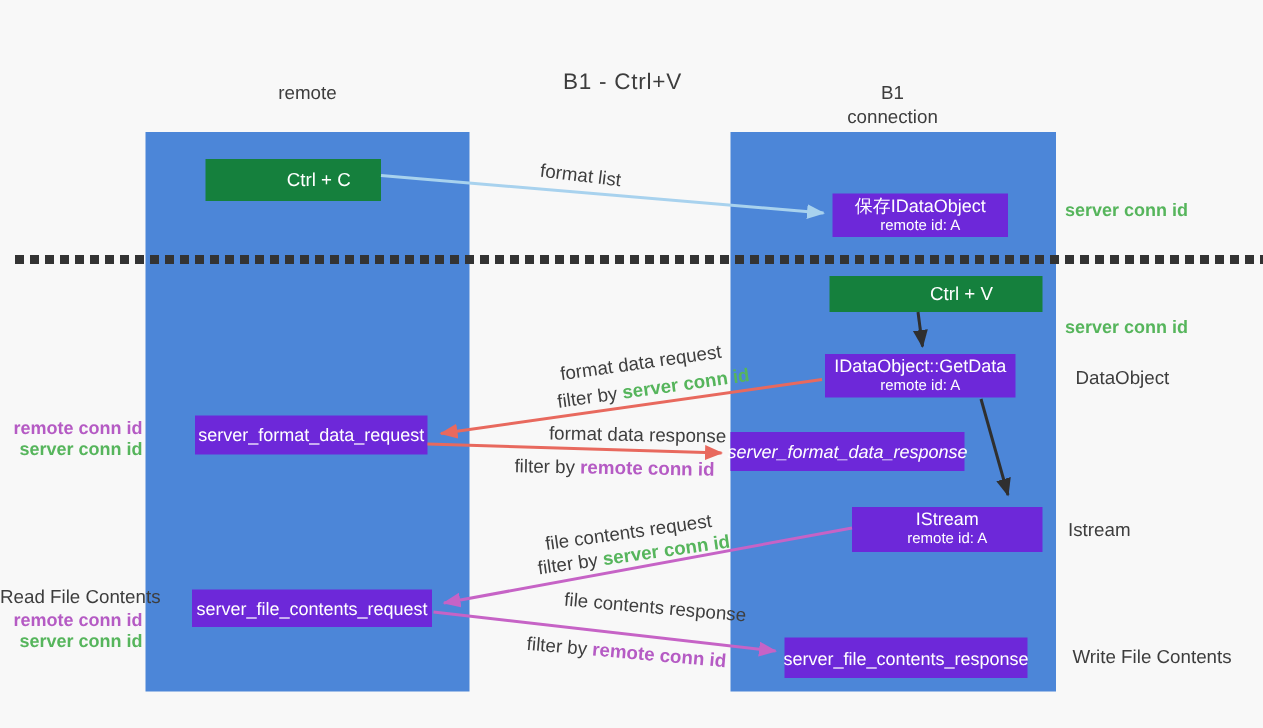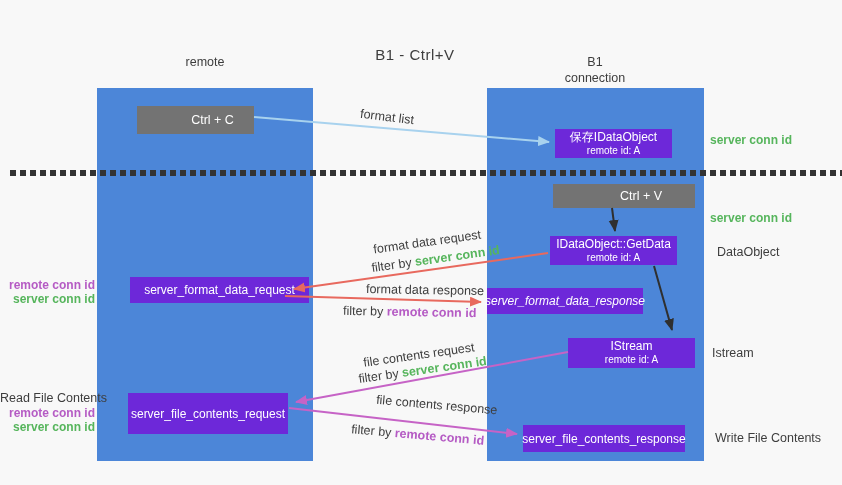--- a/index.html
+++ b/index.html
@@ -10,21 +10,21 @@
   .title-line { position:absolute; left:300px; width:230px; text-align:center;
                 font-size:15px; color:#3d3d3d; letter-spacing:0.5px; }
 
   .lane { position:absolute; top:88px; width:216px; height:373px; background:#4c86d8; }
   .lane-header { position:absolute; top:55px; width:216px; text-align:center;
                  font-size:12.5px; line-height:1.25; color:#3d3d3d; }
 
   .node { position:absolute; display:flex; flex-direction:column; align-items:center;
           justify-content:center; color:#ffffff; text-align:center; }
   .node.orange { background:#6d28d9; }
-  .node.green  { background:#737373;padding-left:34px; }
+  .node.green  { background:#15803d;padding-left:34px; }
   .node .l1 { font-size:12px; line-height:1.15; }
   .node .l2 { font-size:10px; line-height:1.15; }
   .node.single { font-size:12.5px; }
 
   .edge-label { position:absolute; white-space:nowrap; font-size:12.5px; color:#3e3e3e;
                 transform-origin:center; }
   .edge-label .key-green  { color:#56b55c; font-weight:bold; }
   .edge-label .key-purple { color:#b55bc4; font-weight:bold; }
 
   .side-label { position:absolute; white-space:nowrap; font-size:12.5px; color:#3d3d3d; }
@@ -53,23 +53,23 @@
     <div>connection</div>
   </div>
 
   <div class="lane" style="left:97px;"></div>
   <div class="lane" style="left:487px; width:217px;"></div>
 
   <div id="dotted-line"></div>
 
   <div class="node green single" style="left:137px; top:106px; width:117px; height:28px;">Ctrl + C</div>
 
-  <div class="node orange single" style="left:130px; top:277px; width:179px; height:26px; font-size:12px;">server_format_data_request</div>
+  <div class="node orange single" style="left:130px; top:277px; width:155px; height:26px; font-size:12px;">server_format_data_request</div>
 
-  <div class="node orange single" style="left:128px; top:393px; width:160px; height:41px; font-size:12px;">server_file_contents_request</div>
+  <div class="node orange single" style="left:128px; top:393px; width:160px; height:25px; font-size:12px;">server_file_contents_request</div>
 
   <div class="node orange" style="left:555px; top:129px; width:117px; height:29px;">
     <div class="l1">保存IDataObject</div>
     <div class="l2">remote id: A</div>
   </div>
 
   <div class="node green single" style="left:553px; top:184px; width:142px; height:24px;">Ctrl + V</div>
 
   <div class="node orange" style="left:550px; top:236px; width:127px; height:29px;">
     <div class="l1">IDataObject::GetData</div>

